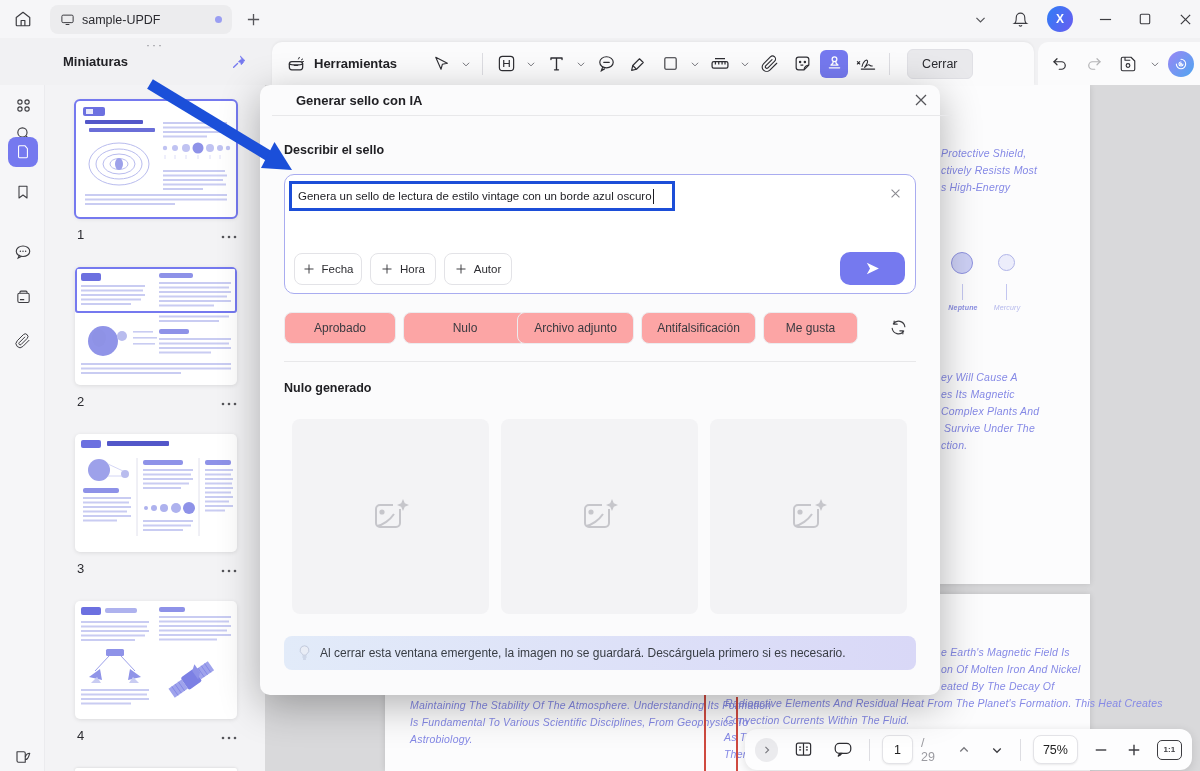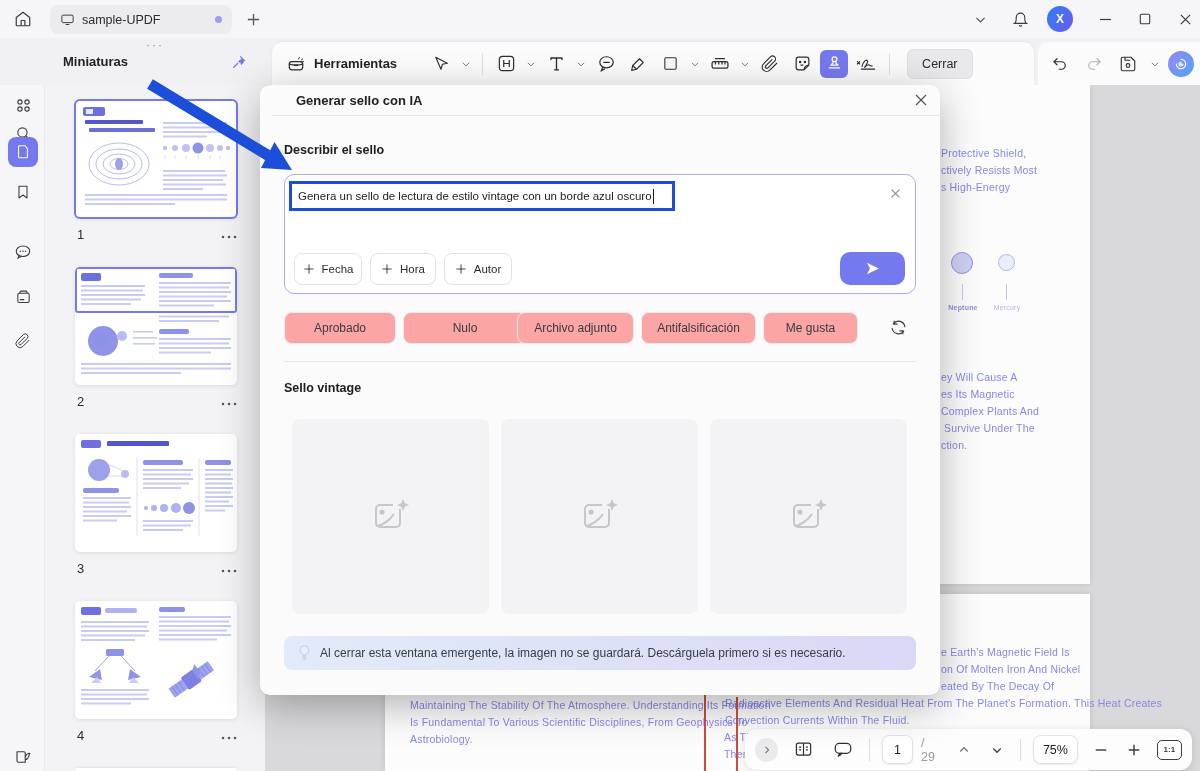--- a/index.html
+++ b/index.html
@@ -49,21 +49,21 @@
   .panel-title { font-size:13px; font-weight:bold; color:#222226; flex:1; }
   .handle { left:143px; top:38px; width:24px; text-align:center; color:#8a8a90; font-size:12px; letter-spacing:2px; }
   .thumb { position:absolute; left:30px; width:162px; height:118px; background:#fff; border-radius:5px;
            box-shadow:0 1px 4px rgba(0,0,0,.10); overflow:hidden; }
   .thumb.selected { outline:2px solid #7579ef; outline-offset:-1px; }
   .thumb-num { position:absolute; left:32px; font-size:13px; color:#2b2b30; }
   .thumb-more { position:absolute; left:176px; width:18px; height:14px; display:flex; align-items:center; }
 
   
   .page { background:#fcfcfd; box-shadow:0 0 6px rgba(0,0,0,.12); }
-  .frag { position:absolute; font-size:10.5px; color:#8589e6; white-space:nowrap; letter-spacing:.2px; }
+  .frag { position:absolute; font-size:10.5px; color:#8589e6; white-space:nowrap; letter-spacing:.2px;font-style:italic; }
 
   
   .modal { left:260px; top:85px; width:680px; height:610px; background:#fbfbfc; border-radius:10px;
            box-shadow:0 10px 40px rgba(0,0,0,.30); z-index:20; }
   .modal-head { position:absolute; left:12px; top:0; width:680px; height:31px; border-bottom:1px solid #e8e8ea;
                 display:flex; align-items:center; padding:0 24px;gap:26px; }
   .modal-title { font-size:13px; font-weight:bold; color:#202024; flex:1; }
   .sect-label { position:absolute; left:24px; font-size:12.5px; font-weight:bold; color:#202024; }
   .input-wrap { position:absolute; left:24px; top:89px; width:632px; height:120px; background:#fff;
                 border:1px solid #a9acf0; border-radius:10px; }
@@ -725,21 +725,21 @@
   <div class="sugg" style="left:381px; width:115px;">Antifalsificación</div>
   <div class="sugg" style="left:503px; width:95px;">Me gusta</div>
   <div style="position:absolute; left:629px; top:233px;">
     <svg width="19" height="19" viewBox="0 0 24 24" fill="none" stroke="#3c3c41" stroke-width="1.5" stroke-linecap="round">
         <path d="M20 11a8 8 0 0 0-14.5-3.5M4 13a8 8 0 0 0 14.5 3.5"></path>
         <path d="M6.5 4v3.8h3.8M17.5 20v-3.8h-3.8"></path>
       </svg>
   </div>
 
   <div class="hdiv"></div>
-  <span class="sect-label" style="top:296px;">Sello vintage</span>
+  <span class="sect-label" style="top:296px;">Nulo generado</span>
 
   <div class="card" style="left:32px;">
     <svg width="42" height="40" viewBox="0 0 42 40" fill="none" stroke="#c6c6cb" stroke-width="2" stroke-linejoin="round">
         <path d="M30 12v14a4 4 0 0 1-4 4H10a4 4 0 0 1-4-4V12a4 4 0 0 1 4-4h13"></path>
         <circle cx="12" cy="15" r="1.6" fill="#c6c6cb"></circle>
         <path d="M7 29c6-1 13-6 17-12" fill="none"></path>
         <path d="M33 2l1.8 4.2L39 8l-4.2 1.8L33 14l-1.8-4.2L27 8l4.2-1.8z" fill="#c6c6cb" stroke="none"></path>
       </svg>
   </div>
   <div class="card" style="left:241px;">

